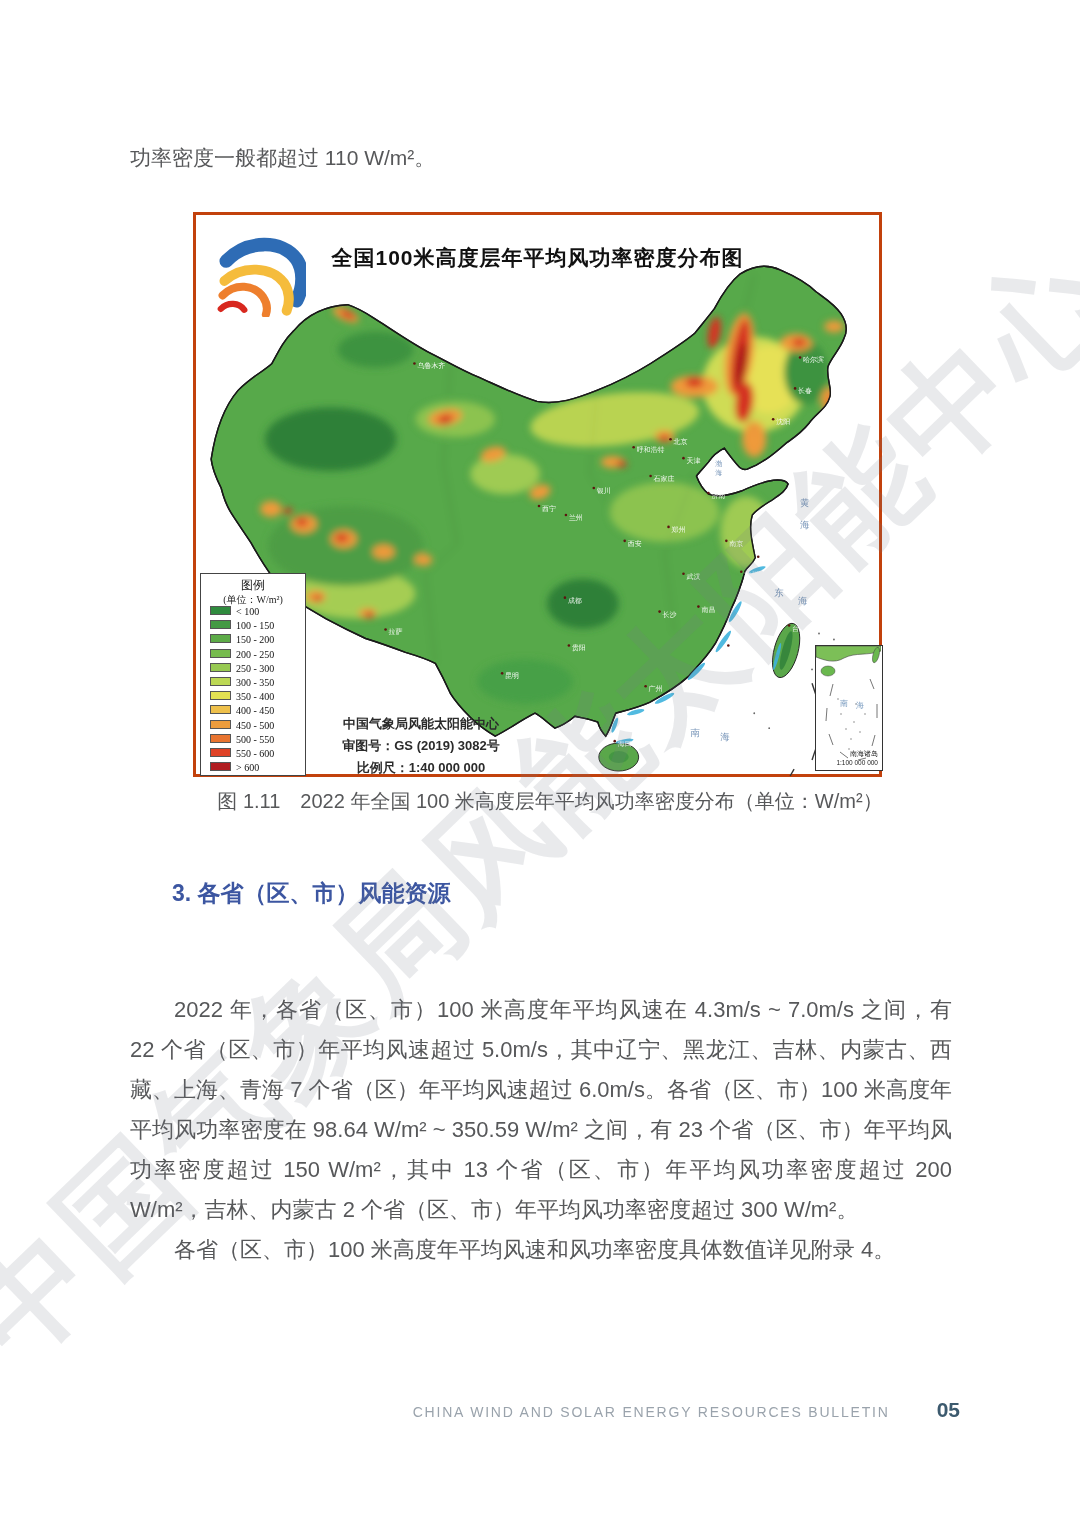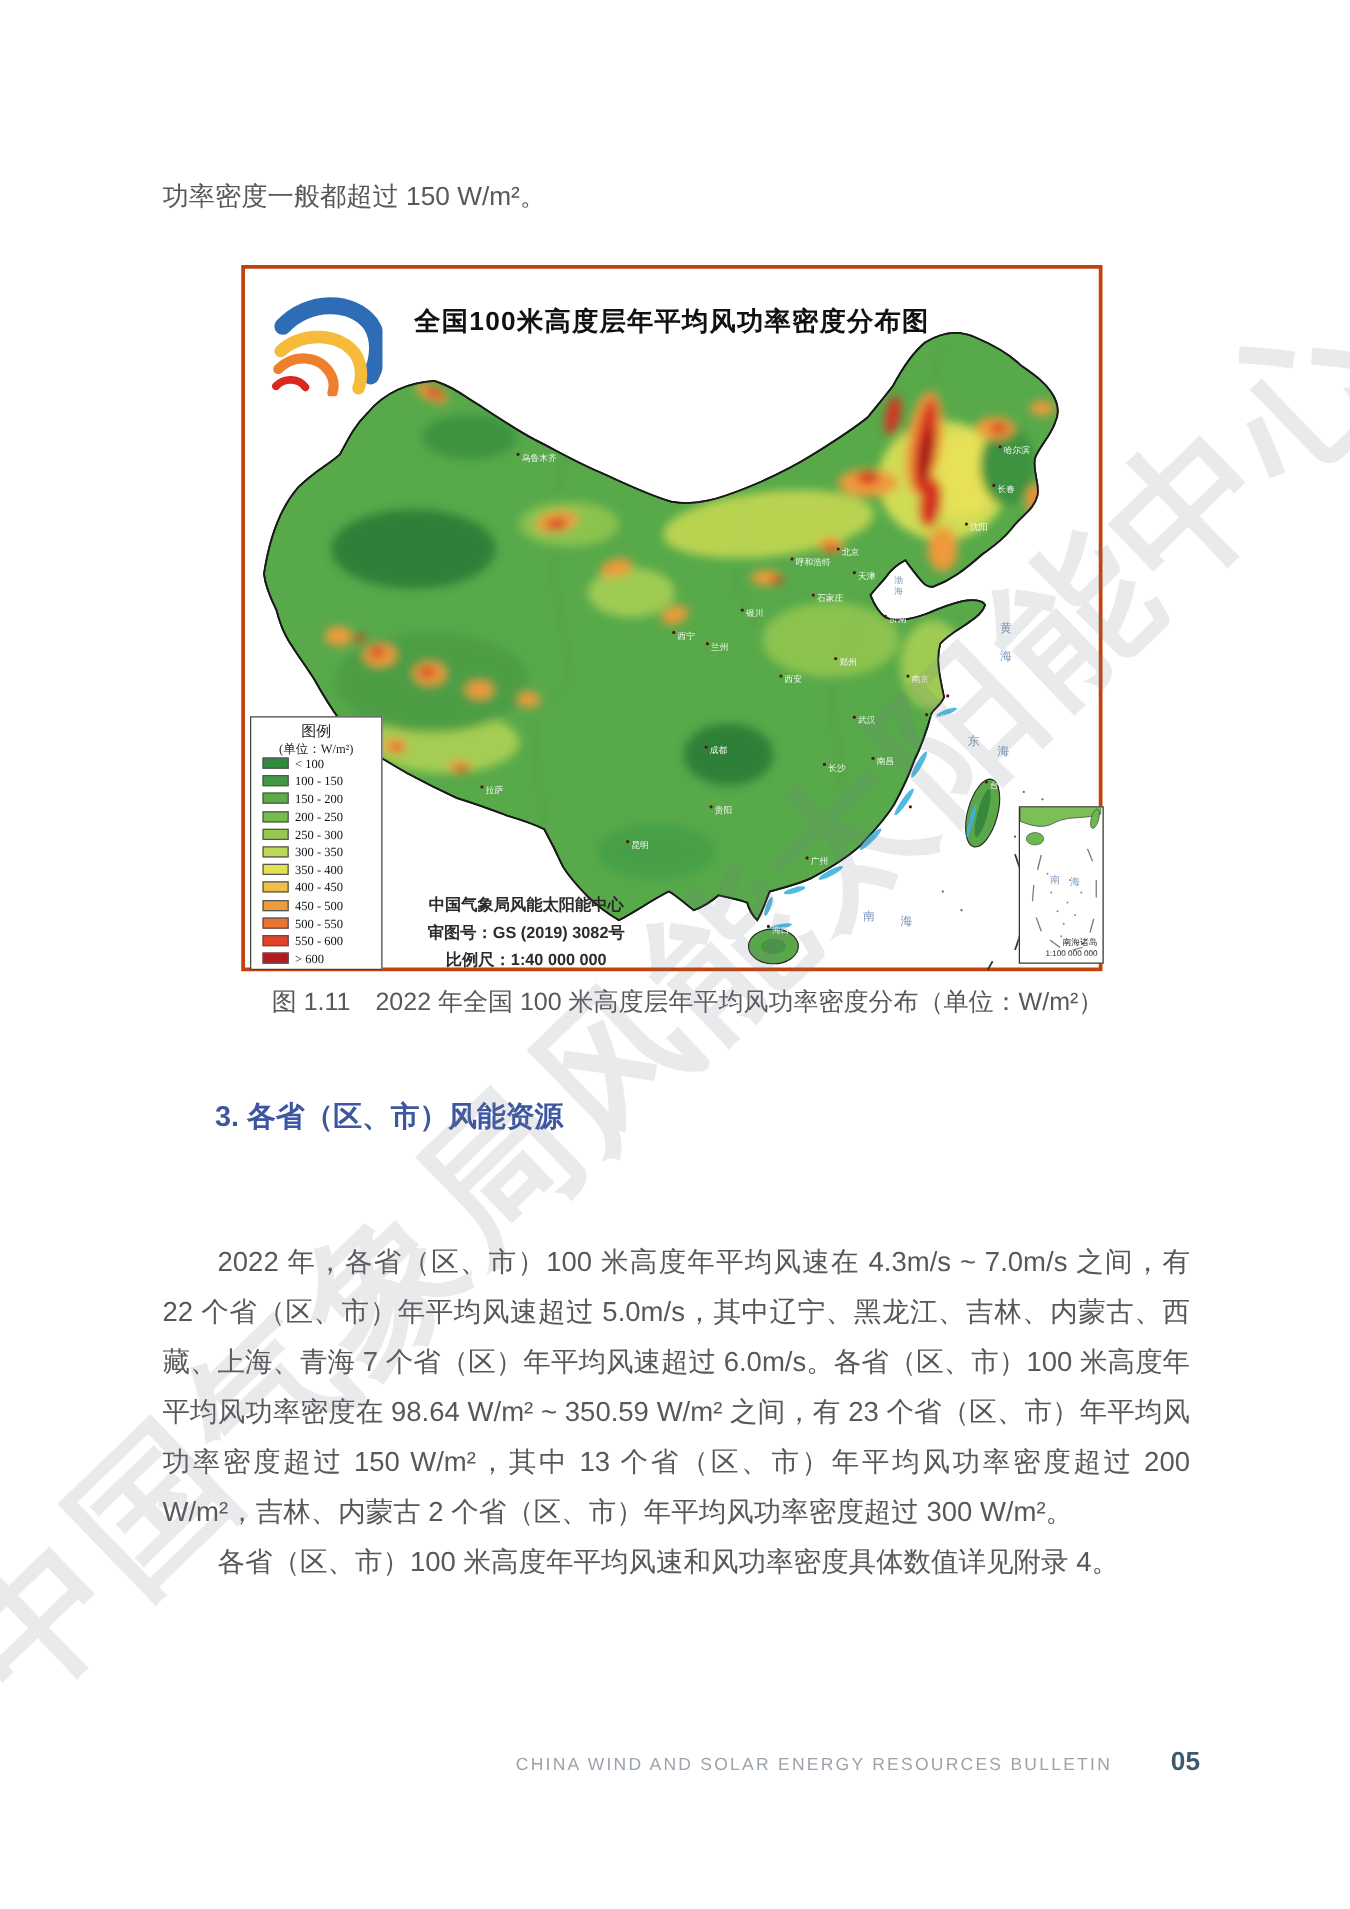--- a/index.html
+++ b/index.html
@@ -48,21 +48,21 @@
   .footer-text{font-size:14px;letter-spacing:1.8px;color:#9aa3ac;}
   .footer-page{font-size:21px;font-weight:600;color:#3c5a6e;margin-left:16px;}
 </style>
 </head>
 <body>
 
 <div class="page">
 
   <div class="watermark">中国气象局风能太阳能中心</div>
 
-  <div class="intro">功率密度一般都超过 150 W/m²。</div>
+  <div class="intro">功率密度一般都超过 110 W/m²。</div>
 
   <div class="figure">
 
     <div class="map-title">全国100米高度层年平均风功率密度分布图</div>
 
     <svg class="logo" width="100" height="92" viewBox="0 0 110 102">
       <path d="M22,40 C45,16 84,16 100,38 C108,50 108,68 100,84" fill="none" stroke="#2e6cb5" stroke-width="15" stroke-linecap="round"></path>
       <path d="M20,62 C40,44 72,46 86,64 C92,73 93,85 89,95" fill="none" stroke="#f5bc3c" stroke-width="11" stroke-linecap="round"></path>
       <path d="M18,78 C32,64 53,66 63,80 C67,86 68,93 66,99" fill="none" stroke="#ee7f2d" stroke-width="9" stroke-linecap="round"></path>
       <path d="M16,93 C24,85 36,86 42,94" fill="none" stroke="#d8281f" stroke-width="7" stroke-linecap="round"></path>

